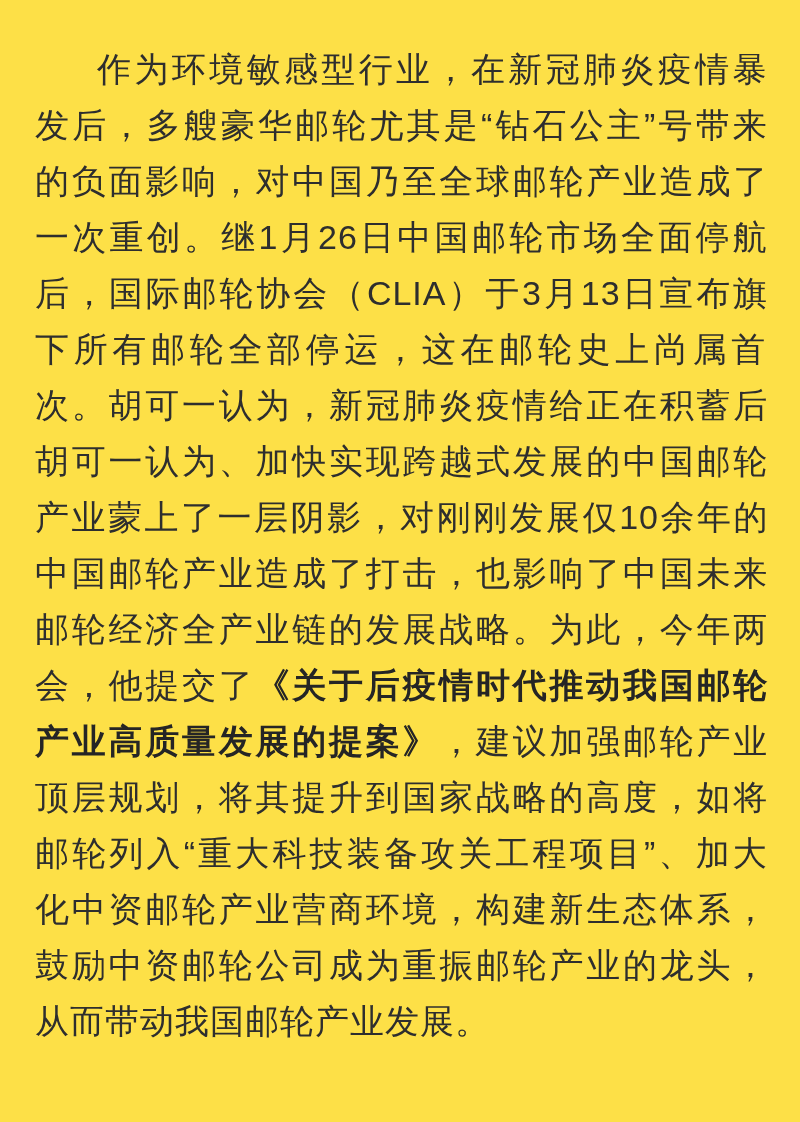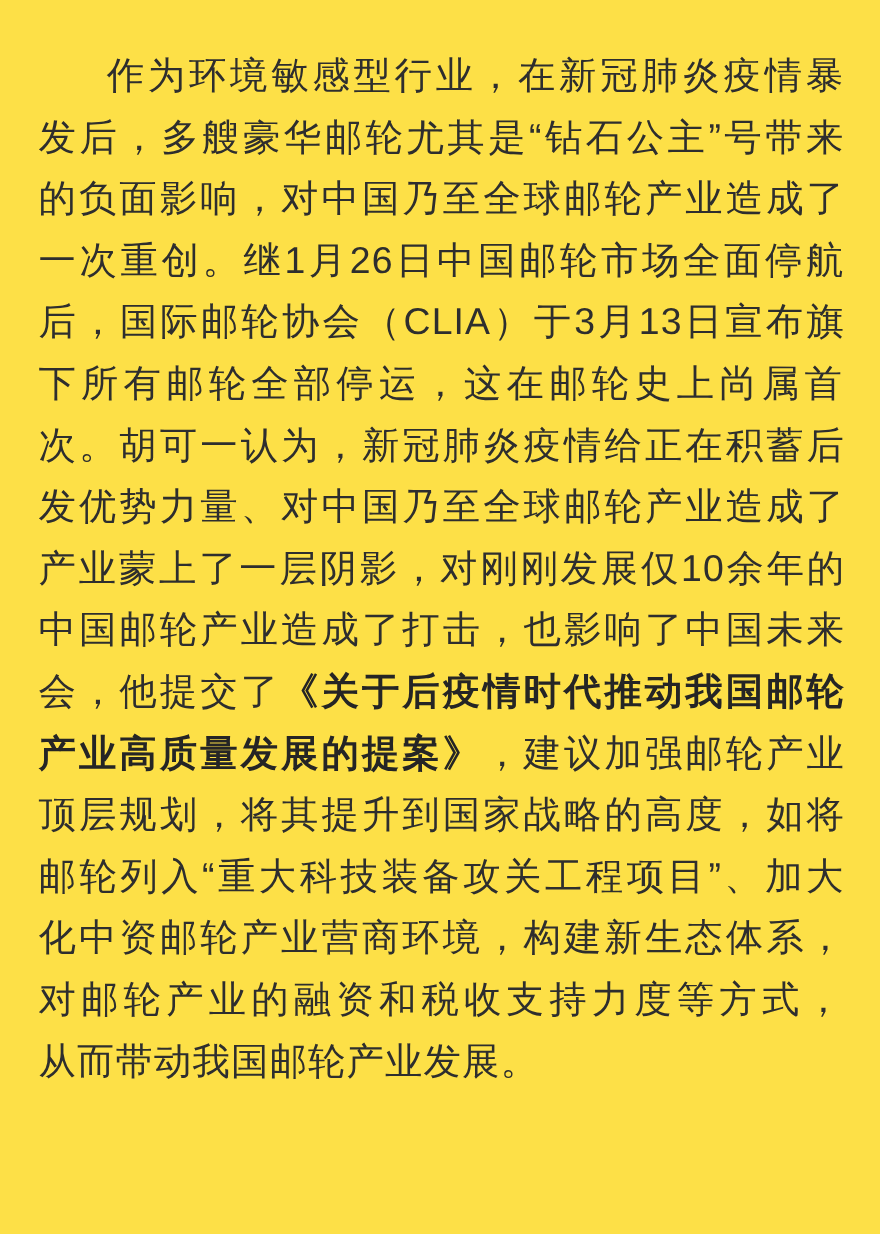--- a/index.html
+++ b/index.html
@@ -61,24 +61,25 @@
 
 <div class="page">
   <div class="article" id="article">
       <div class="line first"><span class="seg">作为环境敏感型行业，在新冠肺炎疫情暴</span></div>
       <div class="line"><span class="seg">发后，多艘豪华邮轮尤其是“钻石公主”号带来</span></div>
       <div class="line"><span class="seg">的负面影响，对中国乃至全球邮轮产业造成了</span></div>
       <div class="line"><span class="seg">一次重创。继1月26日中国邮轮市场全面停航</span></div>
       <div class="line"><span class="seg">后，国际邮轮协会（CLIA）于3月13日宣布旗</span></div>
       <div class="line"><span class="seg">下所有邮轮全部停运，这在邮轮史上尚属首</span></div>
       <div class="line"><span class="seg">次。胡可一认为，新冠肺炎疫情给正在积蓄后</span></div>
-      <div class="line"><span class="seg">发优势力量、对中国乃至全球邮轮产业造成了</span></div>
+      <div class="line"><span class="seg">胡可一认为、加快实现跨越式发展的中国邮轮</span></div>
       <div class="line"><span class="seg">产业蒙上了一层阴影，对刚刚发展仅10余年的</span></div>
       <div class="line"><span class="seg">中国邮轮产业造成了打击，也影响了中国未来</span></div>
+      <div class="line"><span class="seg">邮轮经济全产业链的发展战略。为此，今年两</span></div>
       <div class="line"><span class="seg">会，他提交了</span><span class="seg bold">《关于后疫情时代推动我国邮轮</span></div>
       <div class="line"><span class="seg bold">产业高质量发展的提案》</span><span class="seg">，建议加强邮轮产业</span></div>
       <div class="line"><span class="seg">顶层规划，将其提升到国家战略的高度，如将</span></div>
       <div class="line"><span class="seg">邮轮列入“重大科技装备攻关工程项目”、加大</span></div>
       <div class="line"><span class="seg">化中资邮轮产业营商环境，构建新生态体系，</span></div>
-      <div class="line"><span class="seg">对邮轮产业的融资和税收支持力度等方式，</span></div>
+      <div class="line"><span class="seg">鼓励中资邮轮公司成为重振邮轮产业的龙头，</span></div>
       <div class="line last"><span class="seg">从而带动我国邮轮产业发展。</span></div>
     </div>
 </div>
 
 </body></html>

